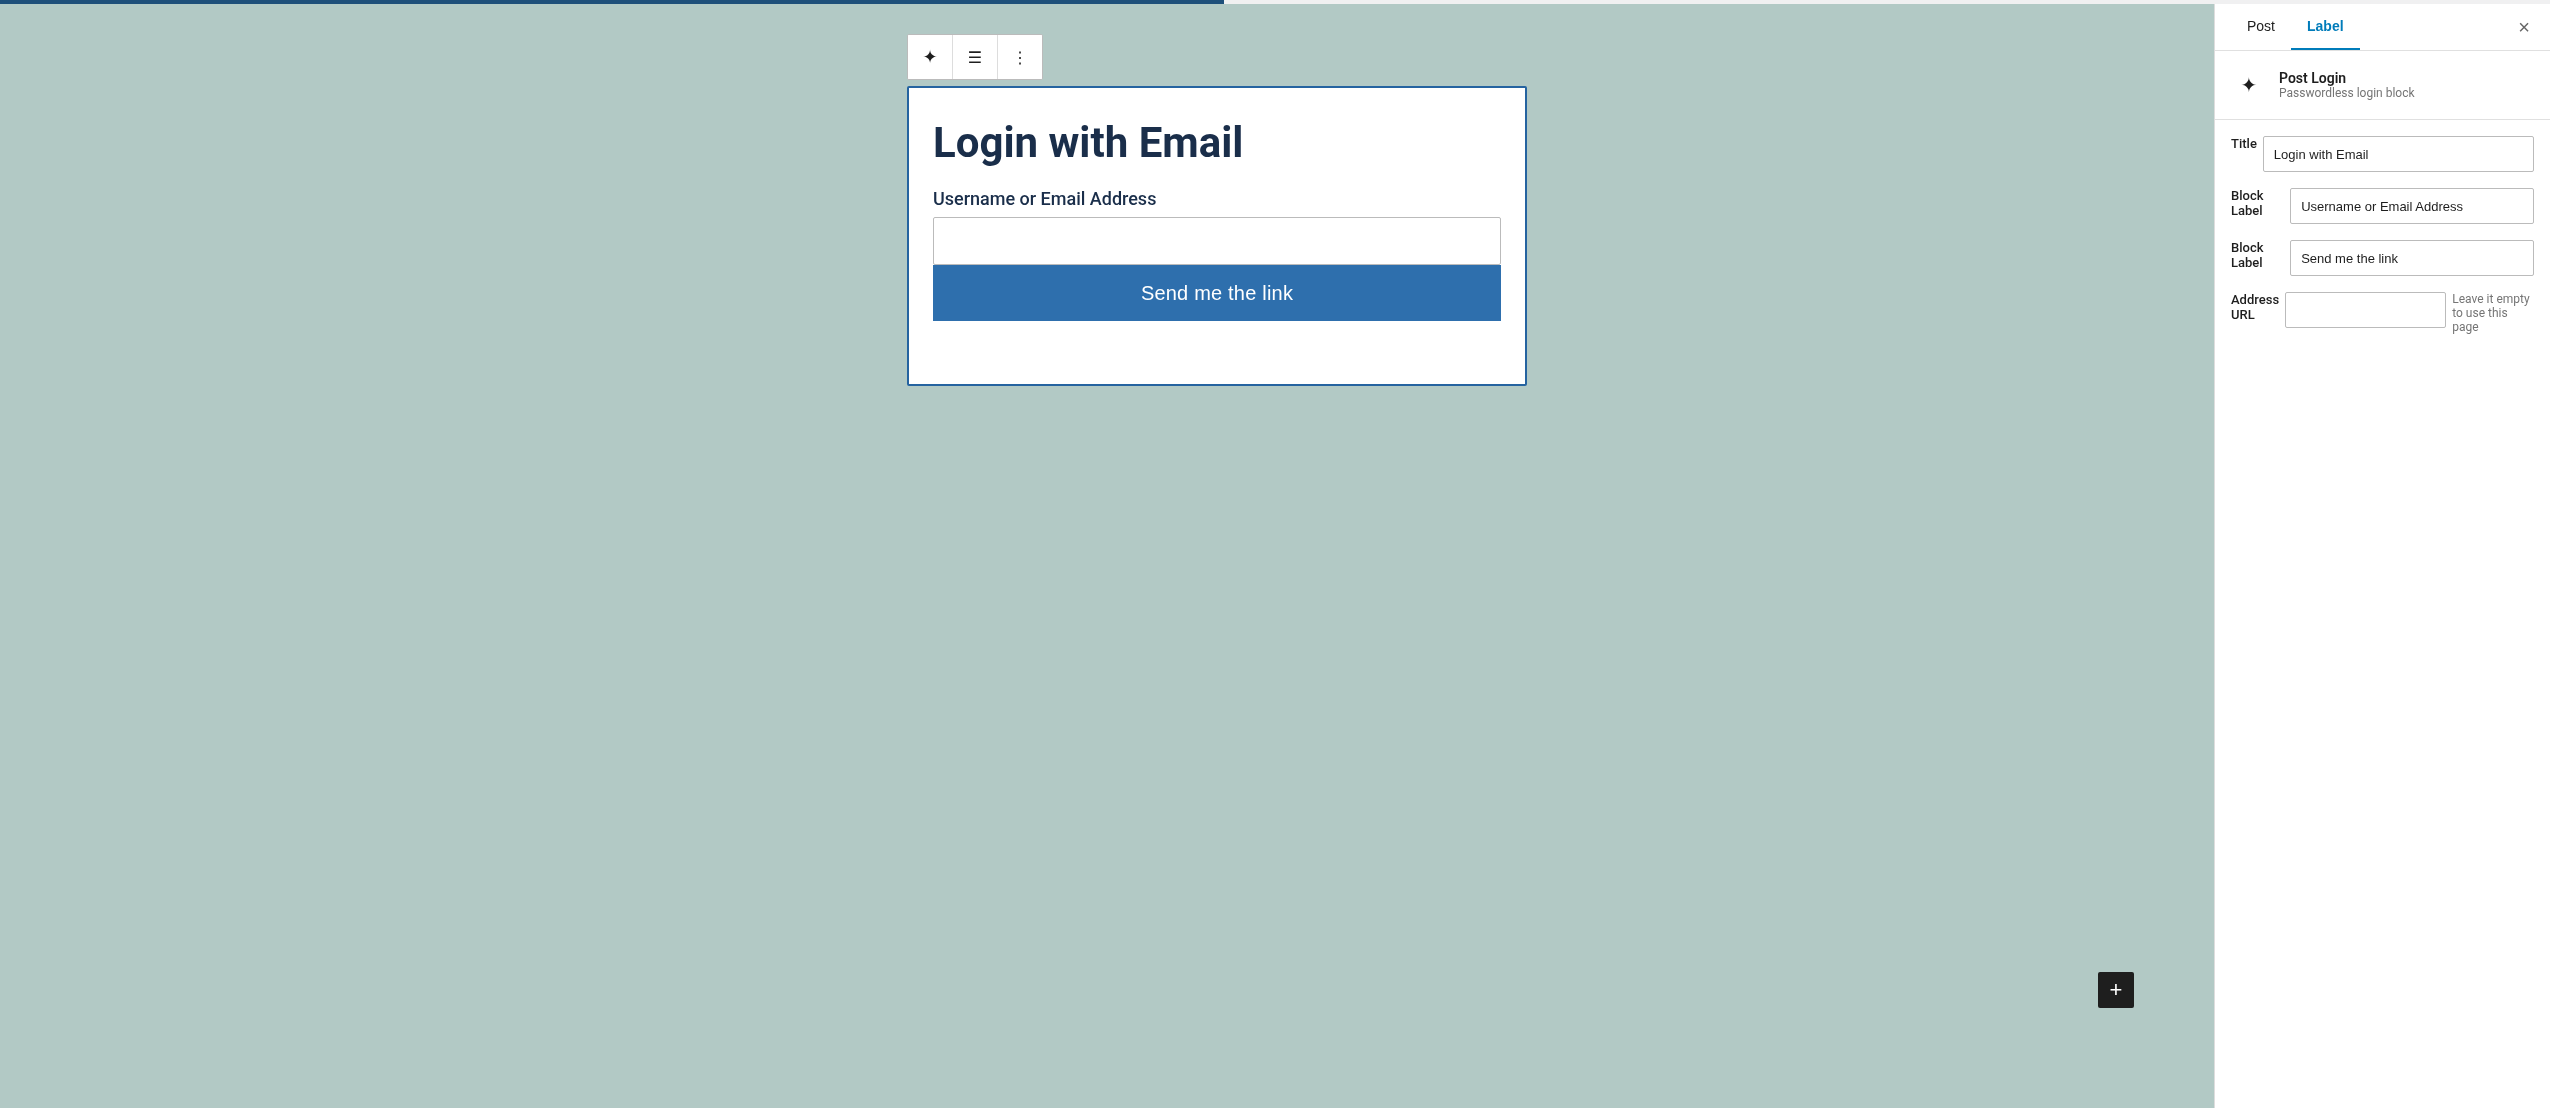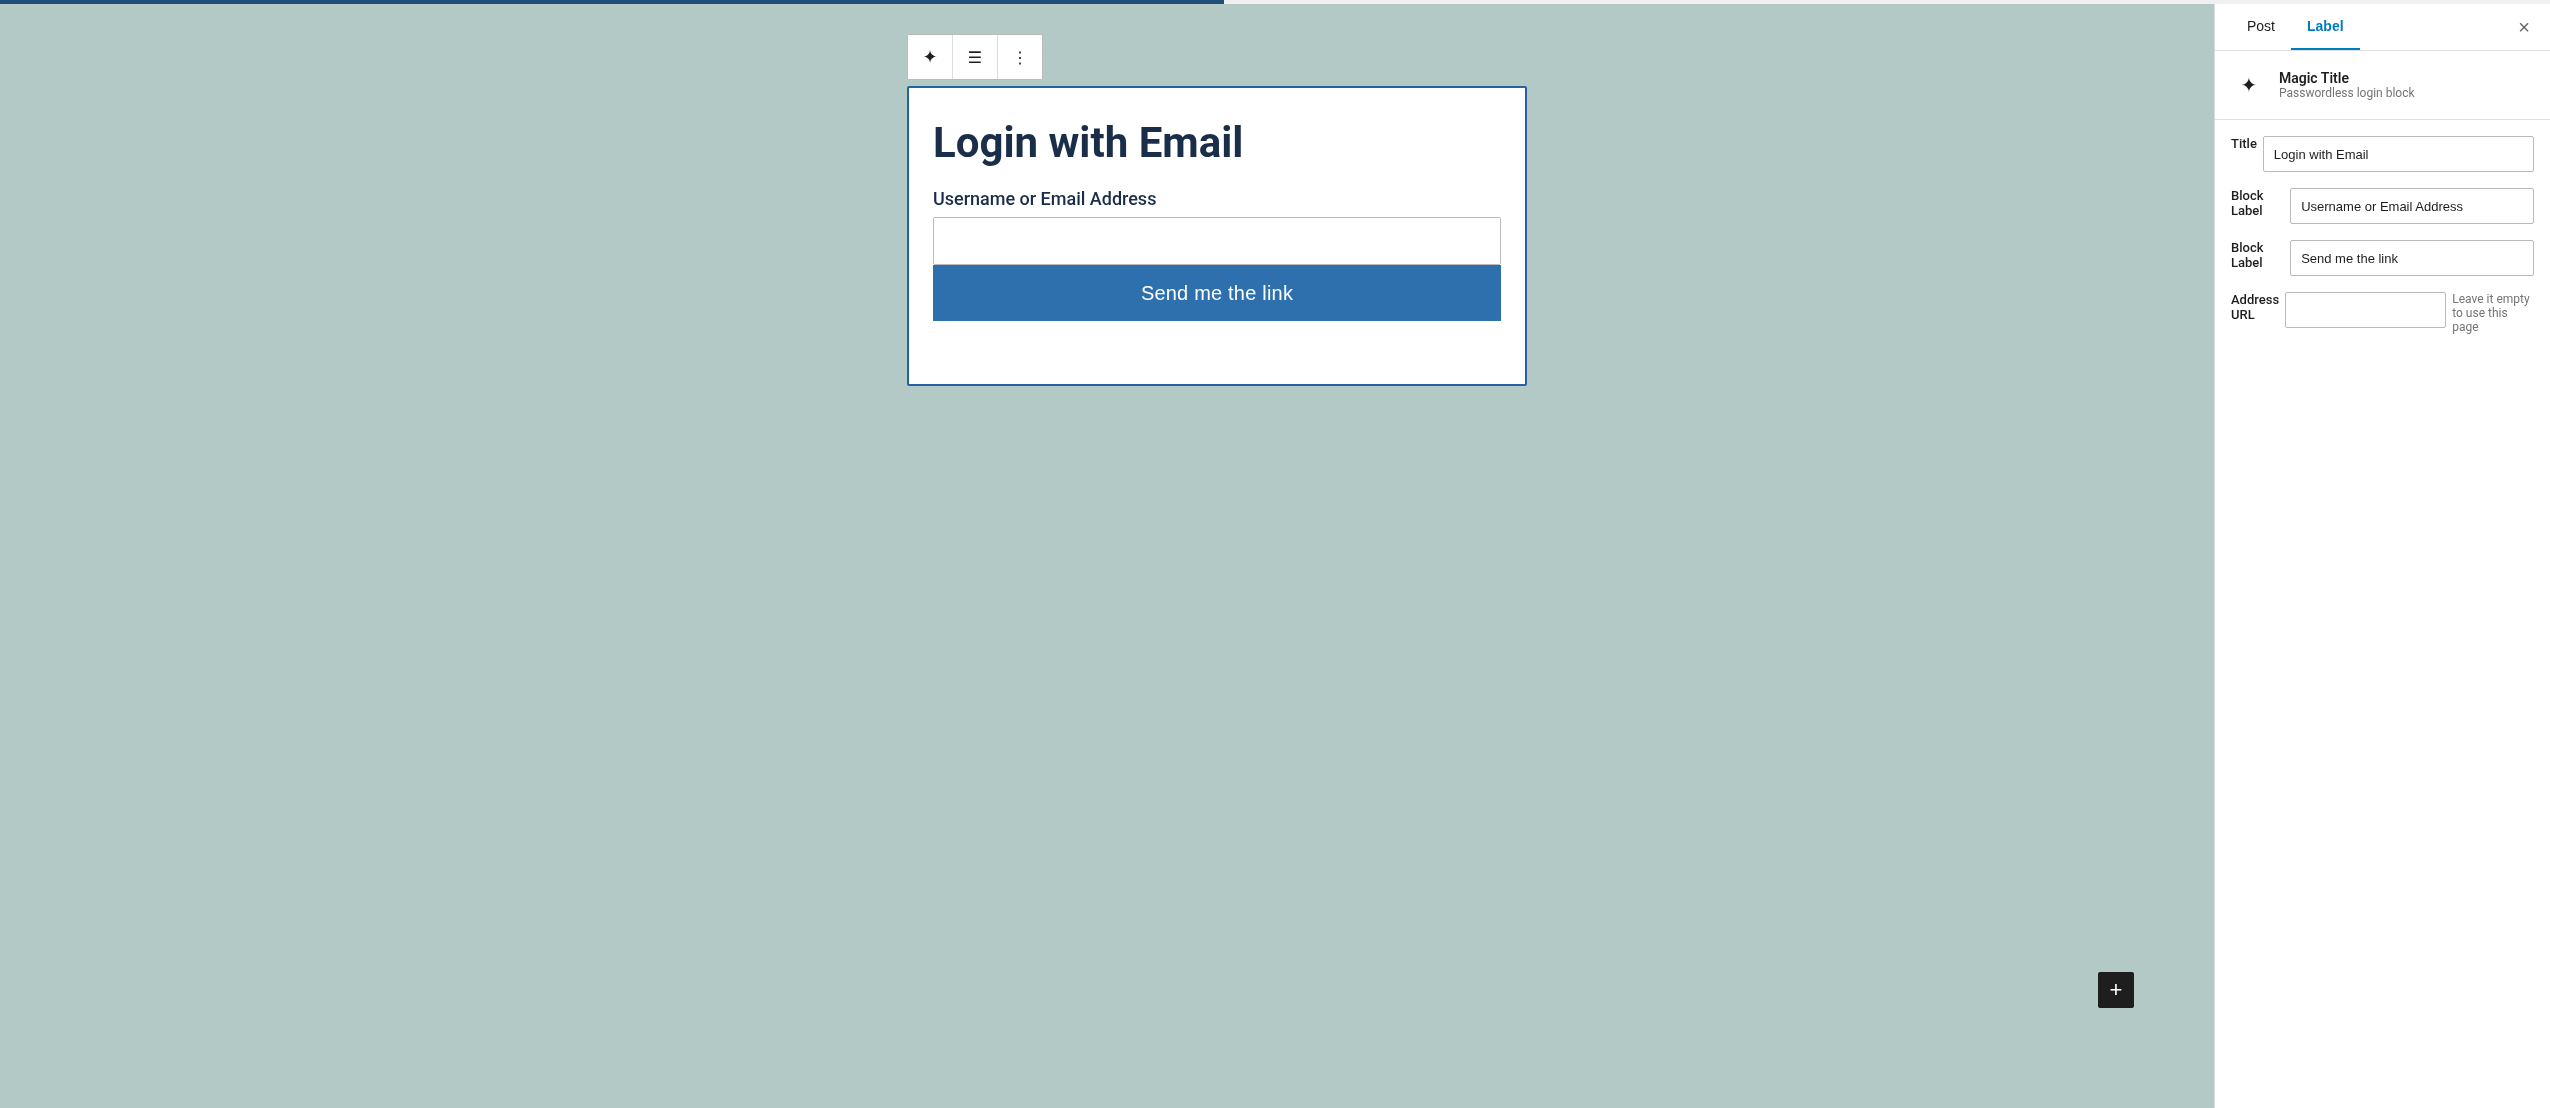--- a/index.html
+++ b/index.html
@@ -317,21 +317,21 @@
         <button class="sidebar-tab active">Label</button>
       </div>
       <button class="sidebar-close-btn">×</button>
     </div>
 
     <div class="block-info">
       <div class="block-icon">
         <span>✦</span>
       </div>
       <div class="block-info-text">
-        <div class="block-name">Magic Title</div>
+        <div class="block-name">Post Login</div>
         <div class="block-desc">Passwordless login block</div>
       </div>
     </div>
 
     <div class="sidebar-fields">
 
       <div class="field-group">
         <label class="field-label">Title</label>
         <input class="field-input" type="text" value="Login with Email" style="">
       </div>

